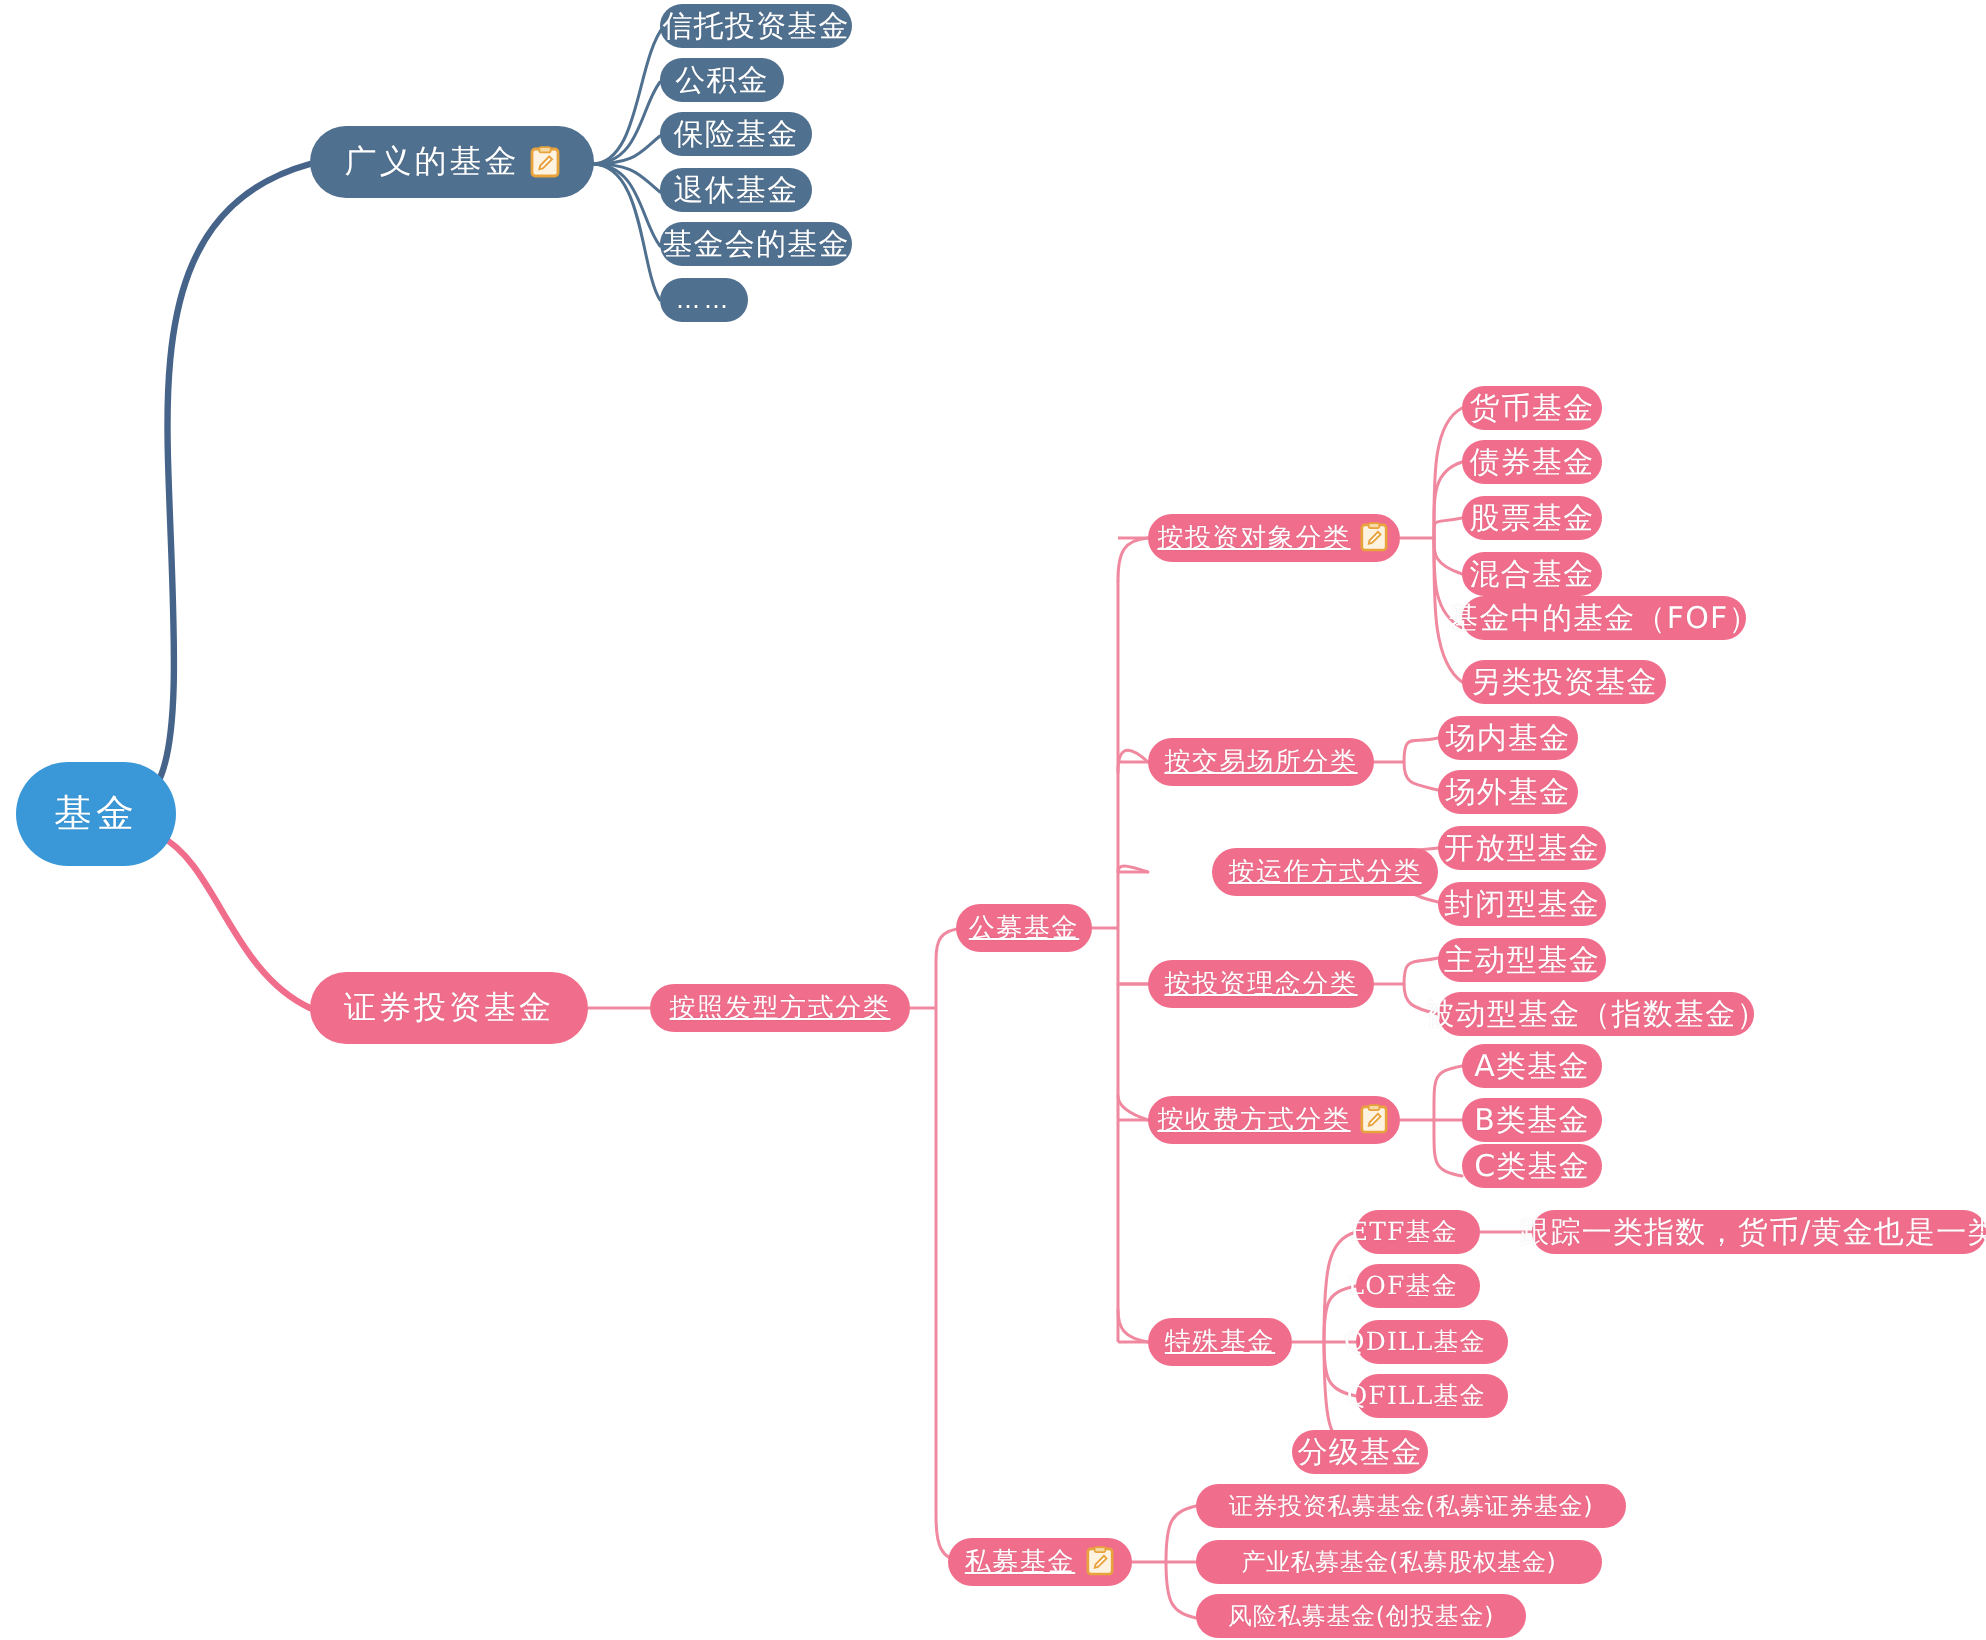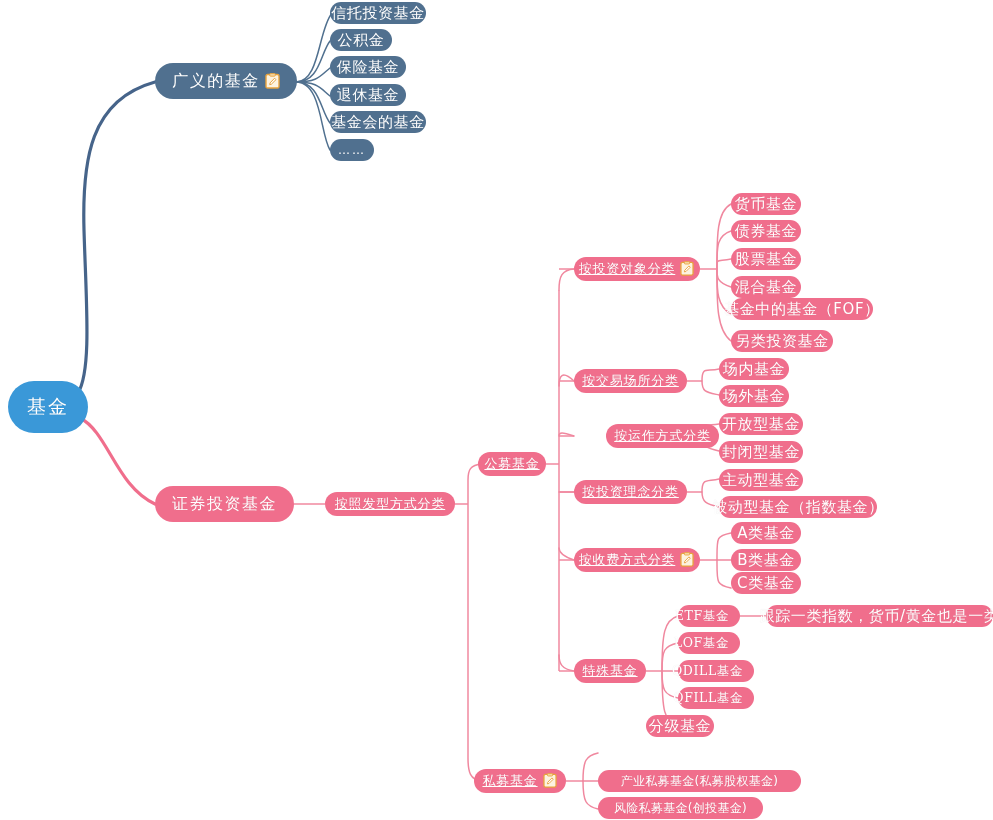--- a/index.html
+++ b/index.html
@@ -348,20 +348,23 @@
   <div class="node pink t-l2" style="left:474px; top:769px; width:92px;">
     <span>私募基金</span>
     <span class="note-icon">
       <svg width="14" height="15" viewBox="0 0 15 16">
         <rect x="1" y="1.5" width="13" height="13.5" rx="1.6" fill="#fdf3e0" stroke="#e8a33d" stroke-width="1.4"></rect>
         <rect x="4.6" y="0.6" width="5.8" height="2.6" rx="1.1" fill="#f6d8a4" stroke="#e8a33d" stroke-width="0.9"></rect>
         <path d="M 9.6 5.2 L 11 6.6 L 6.4 11.2 L 4.7 11.6 L 5.1 9.9 Z" fill="#ffffff" stroke="#e8a33d" stroke-width="1"></path>
       </svg>
     </span>
   </div>
+  <div class="node pink t-l3s" style="left:598px; top:742px; width:215px;">
+    <span>证券投资私募基金(私募证券基金)</span>
+  </div>
   <div class="node pink t-l3s" style="left:598px; top:770px; width:203px;">
     <span>产业私募基金(私募股权基金)</span>
   </div>
   <div class="node pink t-l3s" style="left:598px; top:797px; width:165px;">
     <span>风险私募基金(创投基金)</span>
   </div>
 
 </div>
 
 </body></html>

